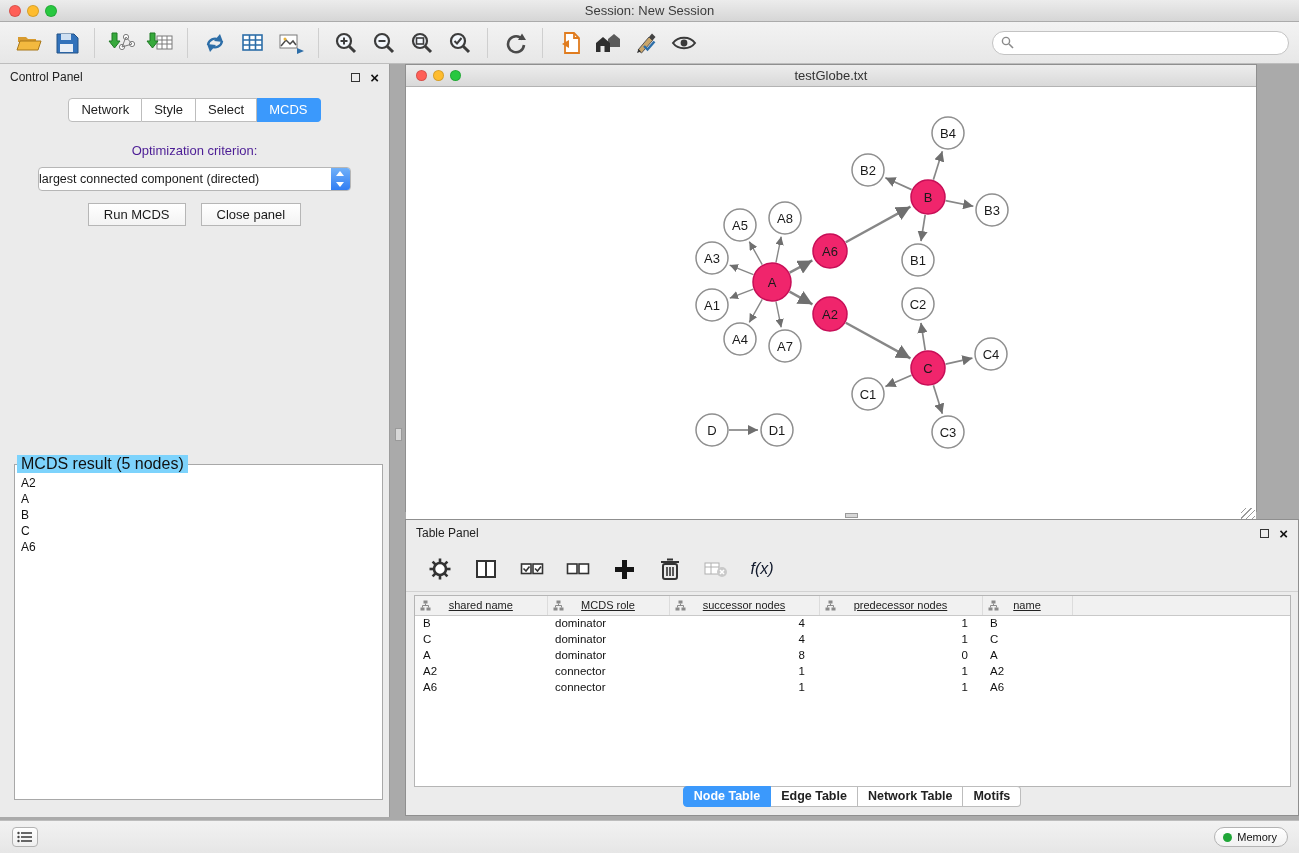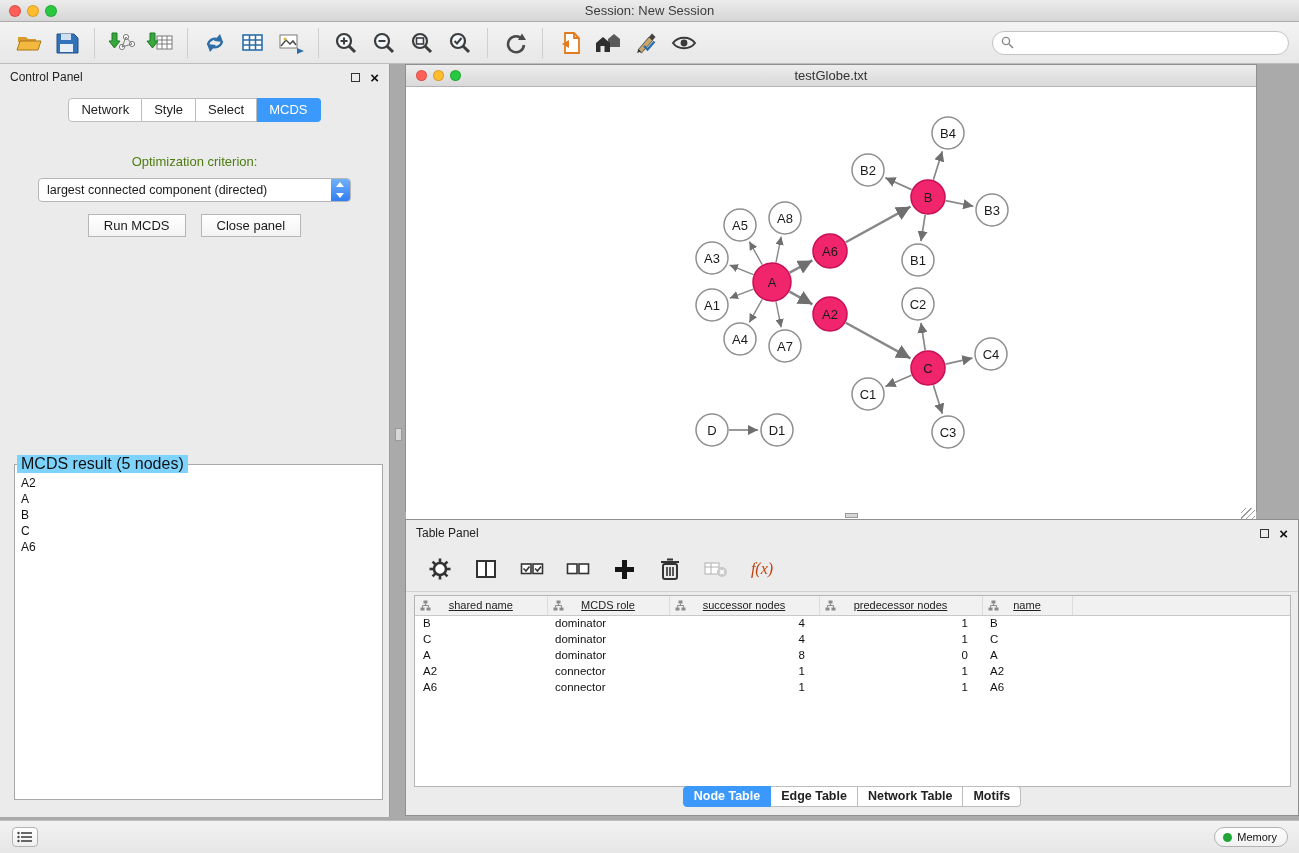--- a/index.html
+++ b/index.html
@@ -39,24 +39,24 @@
     background:#ebebeb; border-right:1px solid #9c9c9c; }
   .panel-header { height:26px; display:flex; align-items:center; padding:0 10px; font-size:12px; color:#222; }
   .panel-header .sp { flex:1; }
   .float-btn { width:9px; height:9px; border:1.5px solid #333; margin-right:10px; display:inline-block; }
   .close-x { font-size:15px; font-weight:bold; color:#111; line-height:1; }
   .seg-tabs { display:flex; justify-content:center; margin-top:8px; }
   .seg { background:#fff; border:1px solid #bdbdbd; border-left:none; padding:3px 12px 4px; font-size:13px; color:#222; }
   .seg:first-child { border-left:1px solid #bdbdbd; border-radius:4px 0 0 4px; }
   .seg:last-child { border-radius:0 4px 4px 0; }
   .seg.active { background:#3b99fc; border-color:#3b99fc; color:#fff; }
-  .opt-label { text-align:center; margin-top:32px; font-size:13px; color:#4d7c0f; }
+  .opt-label { text-align:center; margin-top:21px; font-size:13px; color:#4c1d95; }
   .combo { margin:9px auto 0; width:313px; height:24px; background:#fff; border:1px solid #b6b6b6; border-radius:4px;
     display:flex; align-items:center; overflow:hidden; }
-  .combo .combo-text { flex:1; padding-left:8px; font-size:12.5px; white-space:nowrap; }
+  .combo .combo-text { flex:1; font-size:12.5px; white-space:nowrap; }
   .stepper { width:19px; height:24px; background:linear-gradient(#74b3f9,#2e7bf3); border-radius:0 3px 3px 0; position:relative; }
   .stepper::before, .stepper::after { content:""; position:absolute; left:5px; border-left:4.5px solid transparent; border-right:4.5px solid transparent; }
   .stepper::before { top:4px; border-bottom:5px solid #fff; }
   .stepper::after { bottom:4px; border-top:5px solid #fff; }
   .btn-row { display:flex; justify-content:center; gap:15px; margin-top:12px; }
   .mac-btn { height:23px; padding:0 15px; background:linear-gradient(#ffffff,#f3f3f3); border:1px solid #b6b6b6;
     border-radius:0; font-size:13px; font-family:"Liberation Sans",sans-serif; color:#1a1a1a; }
   .result-box { position:absolute; left:14px; top:391px; width:369px; height:345px;
     border:1px solid #a8a8a8; background:#fff; }
   .result-box legend { font-size:16px; color:#111; padding:0 4px; margin-left:2px; background:#7dd3fc; }
@@ -70,21 +70,21 @@
   .resize-corner { position:absolute; right:1px; bottom:1px; width:14px; height:14px;
     background:repeating-linear-gradient(135deg, transparent 0 3px, #9a9a9a 3px 4px); }
   .grip-v { position:absolute; left:395px; top:428px; width:7px; height:13px; background:#d7d7d7; border:1px solid #9a9a9a; }
   .grip-h { position:absolute; left:845px; top:513px; width:13px; height:5px; background:#d7d7d7; border:1px solid #9a9a9a; }
 
   
   #table-frame { position:absolute; left:405px; top:519px; width:894px; height:297px;
     background:#ececec; border:1px solid #8f8f8f; }
   .tp-toolbar { height:46px; display:flex; align-items:center; gap:14px; padding:0 0 0 18px; border-bottom:1px solid #d2d2d2; }
   .tp-btn { width:32px; height:32px; display:flex; align-items:center; justify-content:center; }
-  .fx-label { font-family:Liberation Serif, serif; font-style:italic; font-size:16px; color:#c2410c; }
+  .fx-label { font-family:Liberation Sans, sans-serif; font-style:italic; font-size:16px; color:#0f172a; }
   .table-wrap { position:absolute; left:8px; top:75px; width:877px; height:192px; background:#fff; border:1px solid #b5b5b5; overflow:hidden; }
   table.node-table { border-collapse:collapse; table-layout:fixed; width:877px; font-size:11.5px; }
   .node-table th { height:19px; background:#f1f1f1; border-bottom:1px solid #c9c9c9; border-right:1px solid #dcdcdc;
     font-weight:normal; color:#222; font-size:11px; position:relative; text-align:center;text-decoration:underline; }
   .node-table th .colicon { position:absolute; left:5px; top:4px; }
   .node-table td { height:16px; padding:0 8px; color:#111; white-space:nowrap; }
   .node-table td.num { text-align:right; padding-right:14px; }
   .tp-tabs { position:absolute; left:0; bottom:8px; width:100%; display:flex; justify-content:center;font-weight:bold; }
   .tp-tabs .seg { font-size:12.5px; padding:2px 10px 3px; }
 

